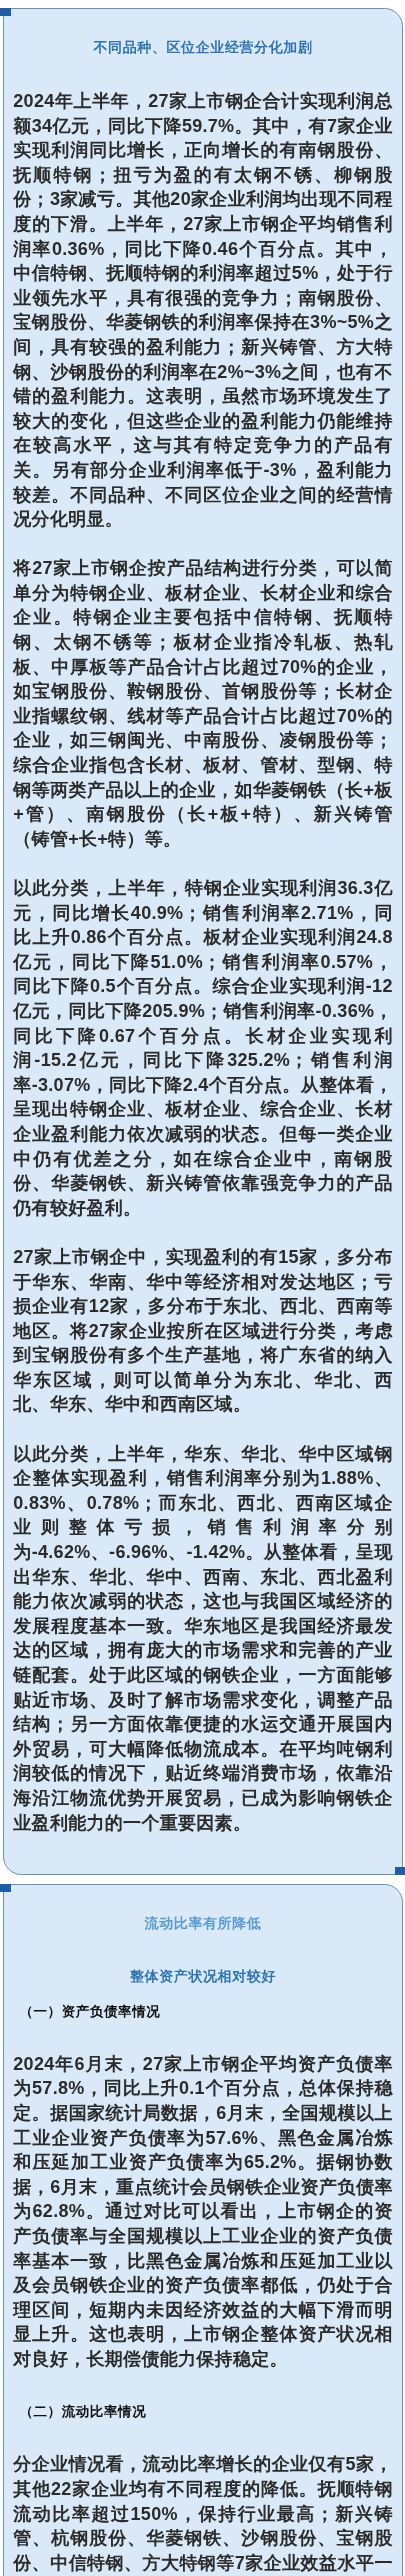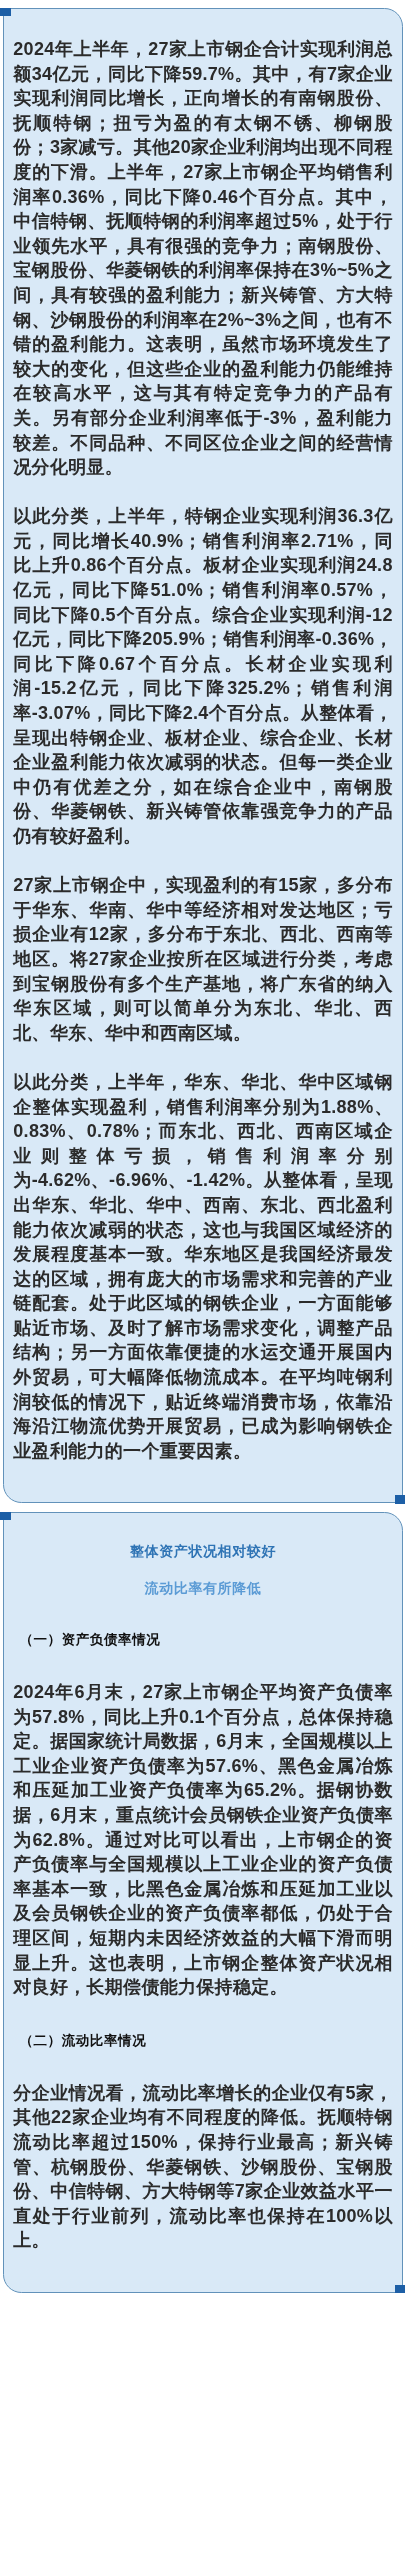--- a/index.html
+++ b/index.html
@@ -57,31 +57,33 @@
   .para.last { margin-bottom: 0; }
 </style>
 </head>
 <body>
 
 <div class="page">
 
   <section class="card">
     <span class="corner tl"></span>
     <span class="corner br"></span>
+    <h2 class="card-title">不同品种、区位企业经营分化加剧</h2>
     <p class="para">2024年上半年，27家上市钢企合计实现利润总额34亿元，同比下降59.7%。其中，有7家企业实现利润同比增长，正向增长的有南钢股份、抚顺特钢；扭亏为盈的有太钢不锈、柳钢股份；3家减亏。其他20家企业利润均出现不同程度的下滑。上半年，27家上市钢企平均销售利润率0.36%，同比下降0.46个百分点。其中，中信特钢、抚顺特钢的利润率超过5%，处于行业领先水平，具有很强的竞争力；南钢股份、宝钢股份、华菱钢铁的利润率保持在3%~5%之间，具有较强的盈利能力；新兴铸管、方大特钢、沙钢股份的利润率在2%~3%之间，也有不错的盈利能力。这表明，虽然市场环境发生了较大的变化，但这些企业的盈利能力仍能维持在较高水平，这与其有特定竞争力的产品有关。另有部分企业利润率低于-3%，盈利能力较差。不同品种、不同区位企业之间的经营情况分化明显。</p>
+    <p class="para">将27家上市钢企按产品结构进行分类，可以简单分为特钢企业、板材企业、长材企业和综合企业。特钢企业主要包括中信特钢、抚顺特钢、太钢不锈等；板材企业指冷轧板、热轧板、中厚板等产品合计占比超过70%的企业，如宝钢股份、鞍钢股份、首钢股份等；长材企业指螺纹钢、线材等产品合计占比超过70%的企业，如三钢闽光、中南股份、凌钢股份等；综合企业指包含长材、板材、管材、型钢、特钢等两类产品以上的企业，如华菱钢铁（长+板+管）、南钢股份（长+板+特）、新兴铸管（铸管+长+特）等。</p>
     <p class="para">以此分类，上半年，特钢企业实现利润36.3亿元，同比增长40.9%；销售利润率2.71%，同比上升0.86个百分点。板材企业实现利润24.8亿元，同比下降51.0%；销售利润率0.57%，同比下降0.5个百分点。综合企业实现利润-12亿元，同比下降205.9%；销售利润率-0.36%，同比下降0.67个百分点。长材企业实现利润-15.2亿元，同比下降325.2%；销售利润率-3.07%，同比下降2.4个百分点。从整体看，呈现出特钢企业、板材企业、综合企业、长材企业盈利能力依次减弱的状态。但每一类企业中仍有优差之分，如在综合企业中，南钢股份、华菱钢铁、新兴铸管依靠强竞争力的产品仍有较好盈利。</p>
     <p class="para">27家上市钢企中，实现盈利的有15家，多分布于华东、华南、华中等经济相对发达地区；亏损企业有12家，多分布于东北、西北、西南等地区。将27家企业按所在区域进行分类，考虑到宝钢股份有多个生产基地，将广东省的纳入华东区域，则可以简单分为东北、华北、西北、华东、华中和西南区域。</p>
     <p class="para last">以此分类，上半年，华东、华北、华中区域钢企整体实现盈利，销售利润率分别为1.88%、0.83%、0.78%；而东北、西北、西南区域企业则整体亏损，销售利润率分别为-4.62%、-6.96%、-1.42%。从整体看，呈现出华东、华北、华中、西南、东北、西北盈利能力依次减弱的状态，这也与我国区域经济的发展程度基本一致。华东地区是我国经济最发达的区域，拥有庞大的市场需求和完善的产业链配套。处于此区域的钢铁企业，一方面能够贴近市场、及时了解市场需求变化，调整产品结构；另一方面依靠便捷的水运交通开展国内外贸易，可大幅降低物流成本。在平均吨钢利润较低的情况下，贴近终端消费市场，依靠沿海沿江物流优势开展贸易，已成为影响钢铁企业盈利能力的一个重要因素。</p>
   </section>
 
   <section class="card">
     <span class="corner tl"></span>
     <span class="corner br"></span>
+    <h2 class="card-title title-sub">流动比率有所降低</h2>
     <h2 class="card-title title-main">整体资产状况相对较好</h2>
-    <h2 class="card-title title-sub">流动比率有所降低</h2>
 
     <h3 class="section-heading first">（一）资产负债率情况</h3>
     <p class="para">2024年6月末，27家上市钢企平均资产负债率为57.8%，同比上升0.1个百分点，总体保持稳定。据国家统计局数据，6月末，全国规模以上工业企业资产负债率为57.6%、黑色金属冶炼和压延加工业资产负债率为65.2%。据钢协数据，6月末，重点统计会员钢铁企业资产负债率为62.8%。通过对比可以看出，上市钢企的资产负债率与全国规模以上工业企业的资产负债率基本一致，比黑色金属冶炼和压延加工业以及会员钢铁企业的资产负债率都低，仍处于合理区间，短期内未因经济效益的大幅下滑而明显上升。这也表明，上市钢企整体资产状况相对良好，长期偿债能力保持稳定。</p>
 
     <h3 class="section-heading">（二）流动比率情况</h3>
     <p class="para last">分企业情况看，流动比率增长的企业仅有5家，其他22家企业均有不同程度的降低。抚顺特钢流动比率超过150%，保持行业最高；新兴铸管、杭钢股份、华菱钢铁、沙钢股份、宝钢股份、中信特钢、方大特钢等7家企业效益水平一直处于行业前列，流动比率也保持在100%以上。</p>
   </section>
 
 </div>
 

